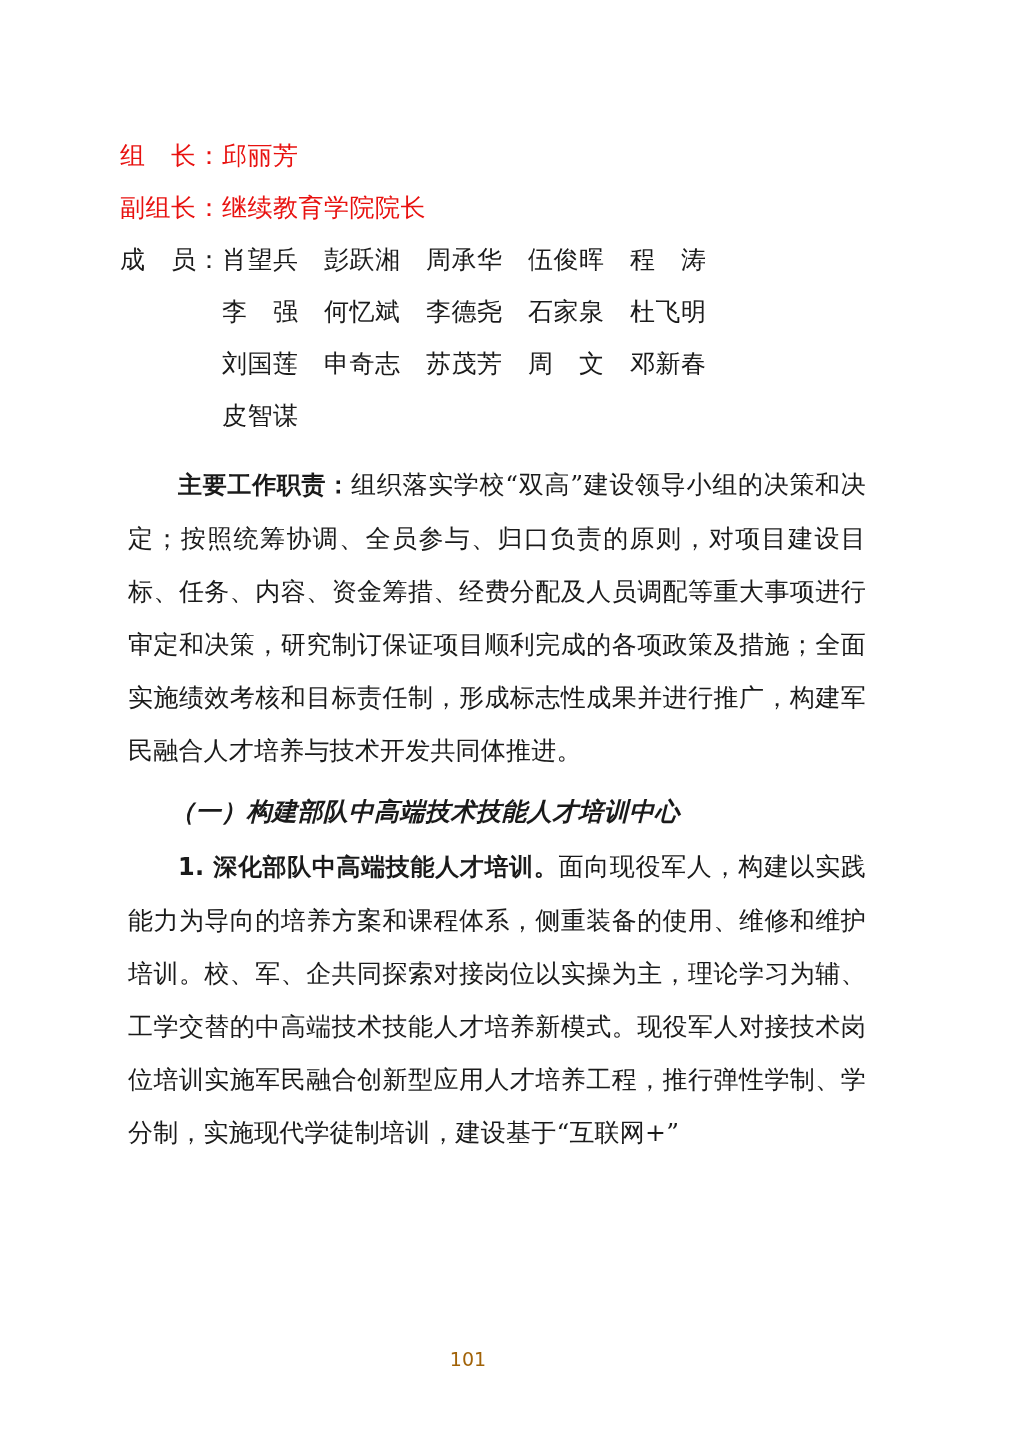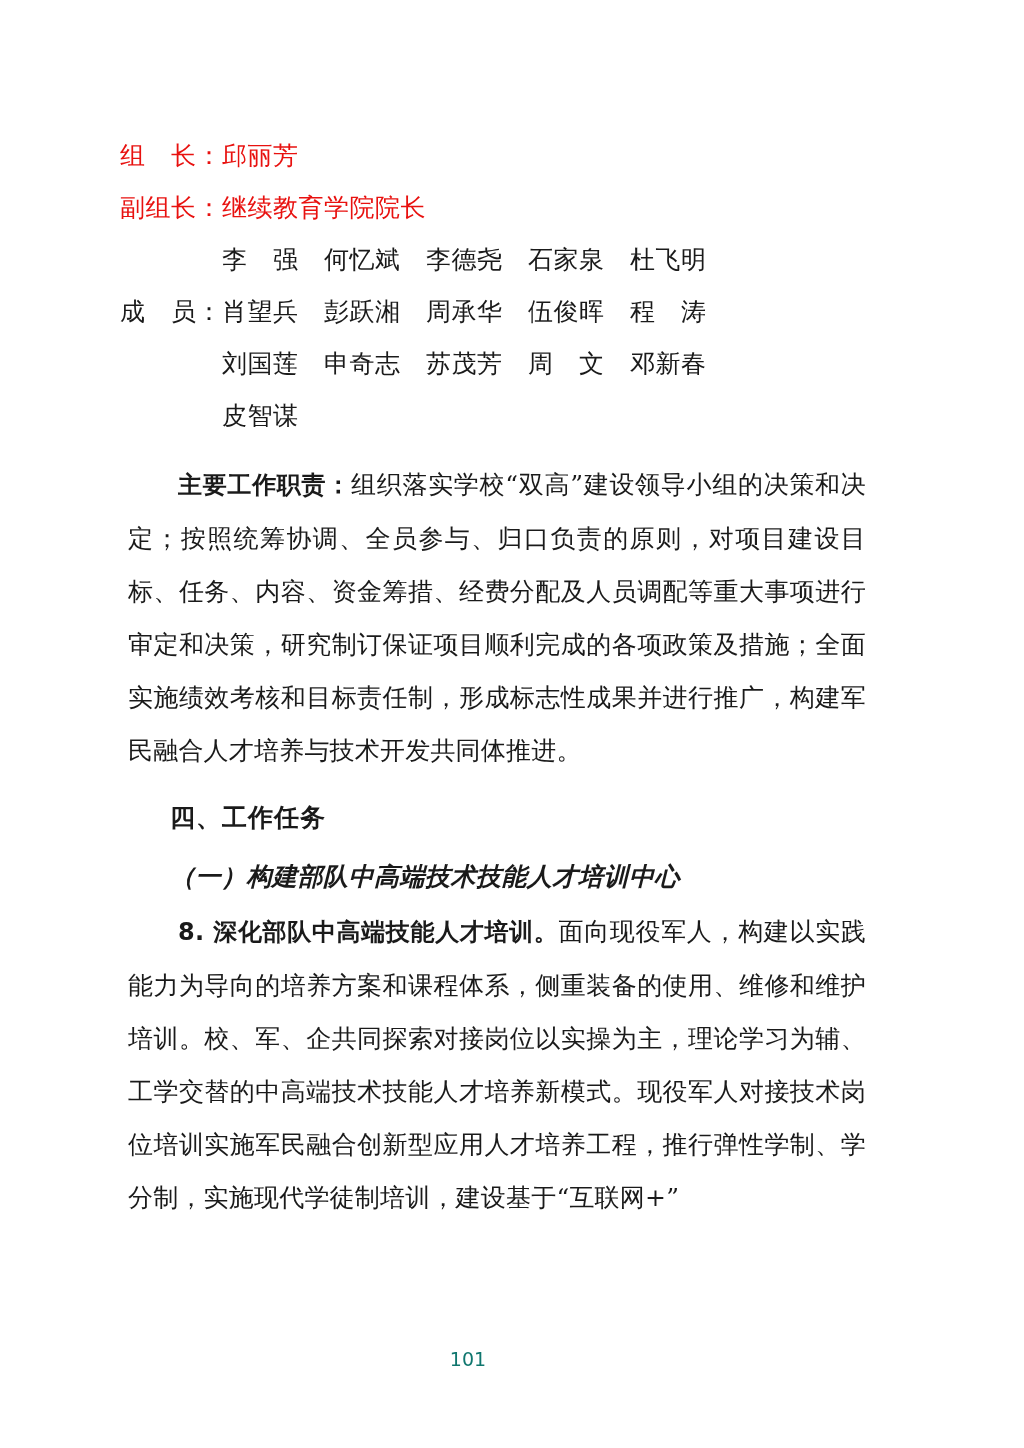--- a/index.html
+++ b/index.html
@@ -80,45 +80,44 @@
     font-style: italic;
   }
   .page-number {
     position: absolute;
     bottom: 78px;
     left: 0;
     width: 936px;
     text-align: center;
     font-size: 19px;
     font-family: "DejaVu Sans", "Liberation Sans", sans-serif;
-    color: #0f766e;
+    color: #a16207;
   }
   .spacer-sm { height: 8px; }
 </style>
 </head>
 <body>
 
 <div class="page">
 
   <div class="roster">
     <div class="roster-line red">组　长：邱丽芳</div>
     <div class="roster-line red">副组长：继续教育学院院长</div>
 
+    <div class="member-row"><span>成　员：</span><span>肖望兵　彭跃湘　周承华　伍俊晖　程　涛</span></div>
     <div class="member-row member-indent">李　强　何忆斌　李德尧　石家泉　杜飞明</div>
-    <div class="member-row"><span>成　员：</span><span>肖望兵　彭跃湘　周承华　伍俊晖　程　涛</span></div>
     <div class="member-row member-indent">刘国莲　申奇志　苏茂芳　周　文　邓新春</div>
     <div class="member-row member-indent">皮智谋</div>
   </div>
 
   <div class="spacer-sm"></div>
 
   <p class="body-para"><span class="lead">主要工作职责：</span><span>组织落实学校“双高”建设领导小组的决策和决定；按照统筹协调、全员参与、归口负责的原则，对项目建设目标、任务、内容、资金筹措、经费分配及人员调配等重大事项进行审定和决策，研究制订保证项目顺利完成的各项政策及措施；全面实施绩效考核和目标责任制，形成标志性成果并进行推广，构建军民融合人才培养与技术开发共同体推进。</span></p>
 
-  <h2 class="section-head">四、工作任务</h2>
 
   <h3 class="sub-head">（一）构建部队中高端技术技能人才培训中心</h3>
 
 
-  <p class="body-para tight"><span class="lead">8. 深化部队中高端技能人才培训。</span><span>面向现役军人，构建以实践能力为导向的培养方案和课程体系，侧重装备的使用、维修和维护培训。校、军、企共同探索对接岗位以实操为主，理论学习为辅、工学交替的中高端技术技能人才培养新模式。现役军人对接技术岗位培训实施军民融合创新型应用人才培养工程，推行弹性学制、学分制，实施现代学徒制培训，建设基于“互联网+”</span></p>
+  <p class="body-para tight"><span class="lead">1. 深化部队中高端技能人才培训。</span><span>面向现役军人，构建以实践能力为导向的培养方案和课程体系，侧重装备的使用、维修和维护培训。校、军、企共同探索对接岗位以实操为主，理论学习为辅、工学交替的中高端技术技能人才培养新模式。现役军人对接技术岗位培训实施军民融合创新型应用人才培养工程，推行弹性学制、学分制，实施现代学徒制培训，建设基于“互联网+”</span></p>
 
   <div class="page-number">101</div>
 
 </div>
 
 </body></html>

